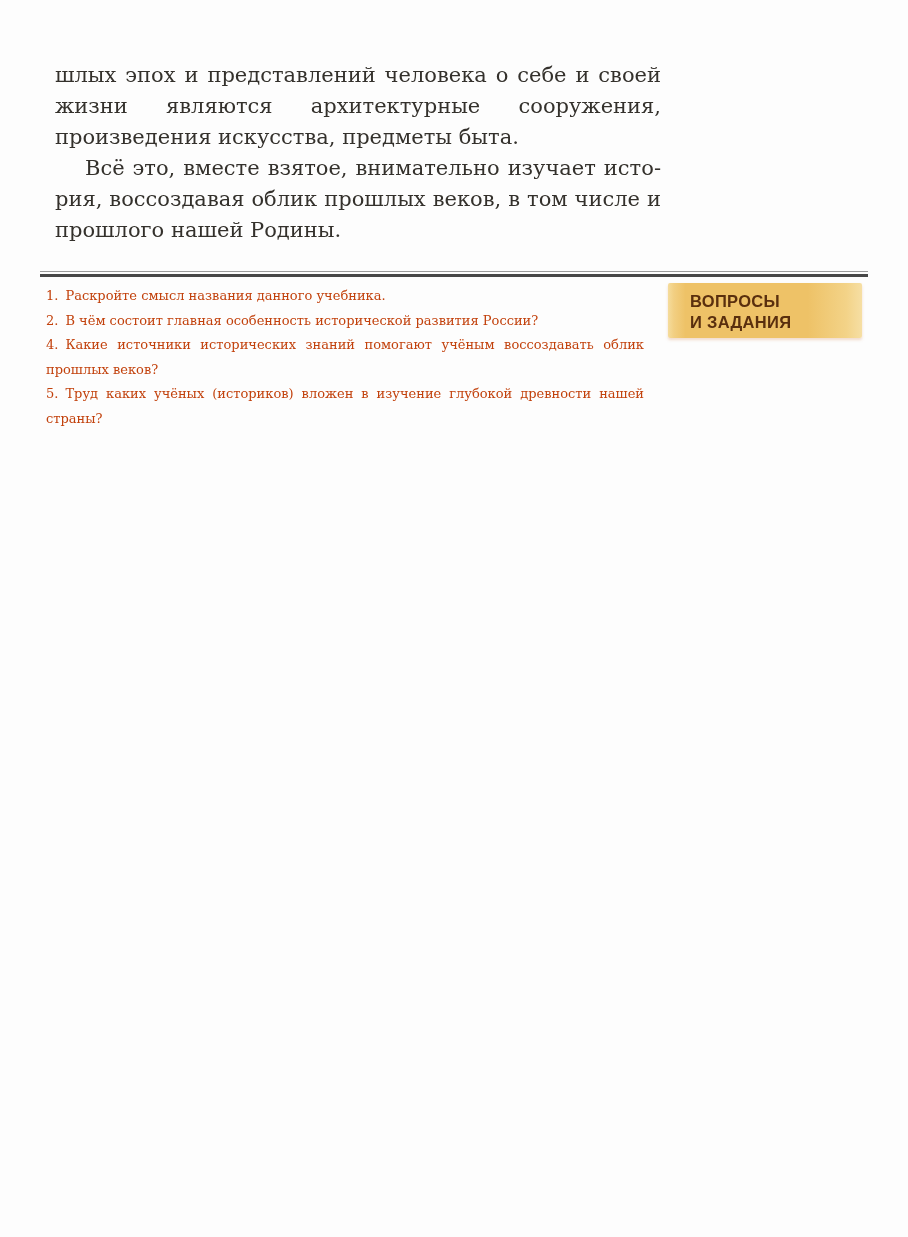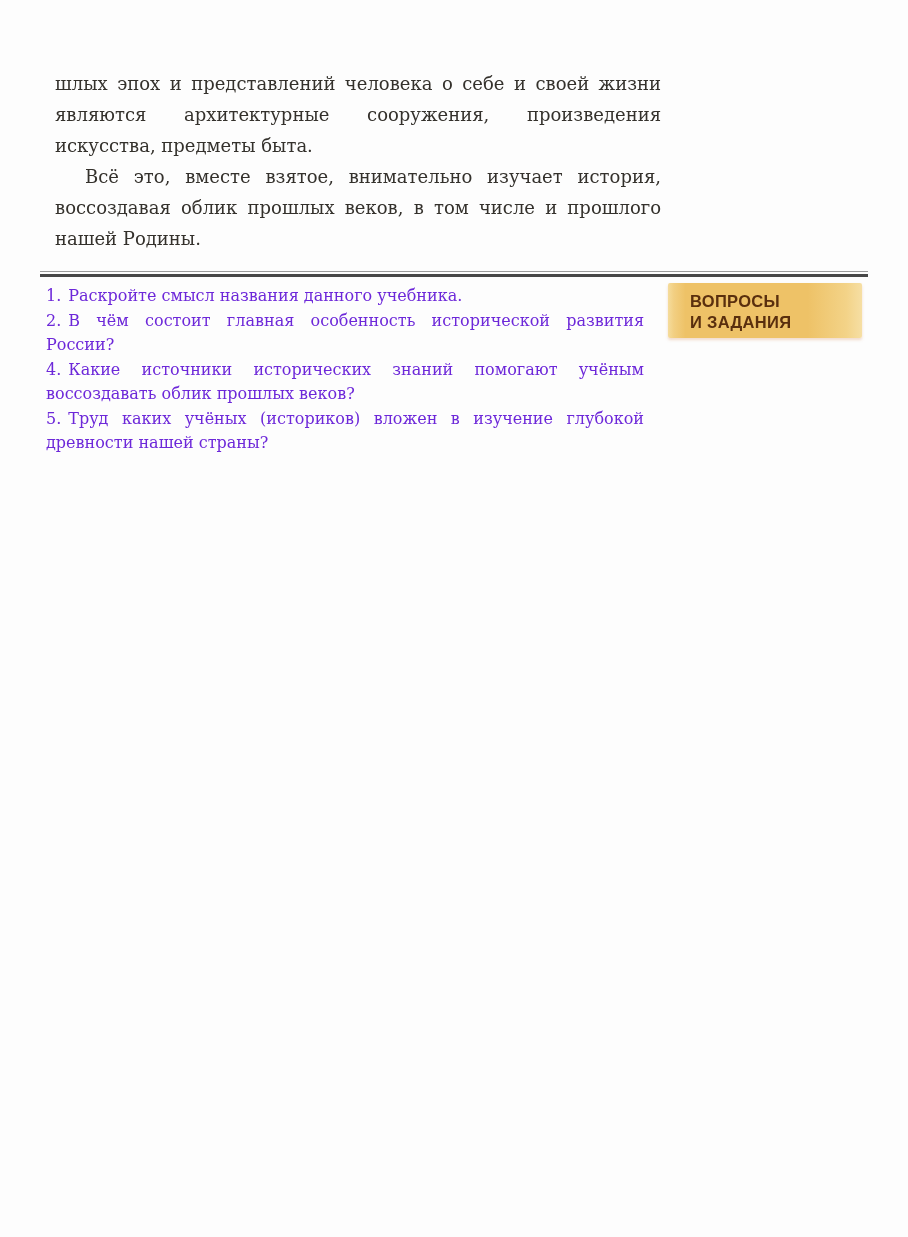--- a/index.html
+++ b/index.html
@@ -14,23 +14,23 @@
     height: 1237px;
     background: #fdfdfd;
     overflow: hidden;
     font-family: "DejaVu Serif", "Liberation Serif", serif;
   }
 
   
   .intro {
     position: absolute;
     left: 55px;
-    top: 68px;
+    top: 60px;
     width: 606px;
-    font-size: 18px;
+    font-size: 21px;
     line-height: 31px;
     color: #34312c;
     text-align: justify;
     hyphens: manual;
     -webkit-hyphens: manual;
   }
   .intro p { margin: 0; }
   .intro p.indented { text-indent: 30px; }
 
   
@@ -47,23 +47,23 @@
       transparent 6.5px
     );
   }
 
   
   .questions {
     position: absolute;
     left: 46px;
     top: 284px;
     width: 598px;
-    font-size: 16px;
+    font-size: 13px;
     line-height: 24.5px;
-    color: #6d28d9;
+    color: #c2410c;
     text-align: justify;
     hyphens: manual;
     -webkit-hyphens: manual;
   }
   .questions p.q { margin: 0; }
   .q-num { margin-right: 7px; }
 
   
   .qa-badge {
     position: absolute;

